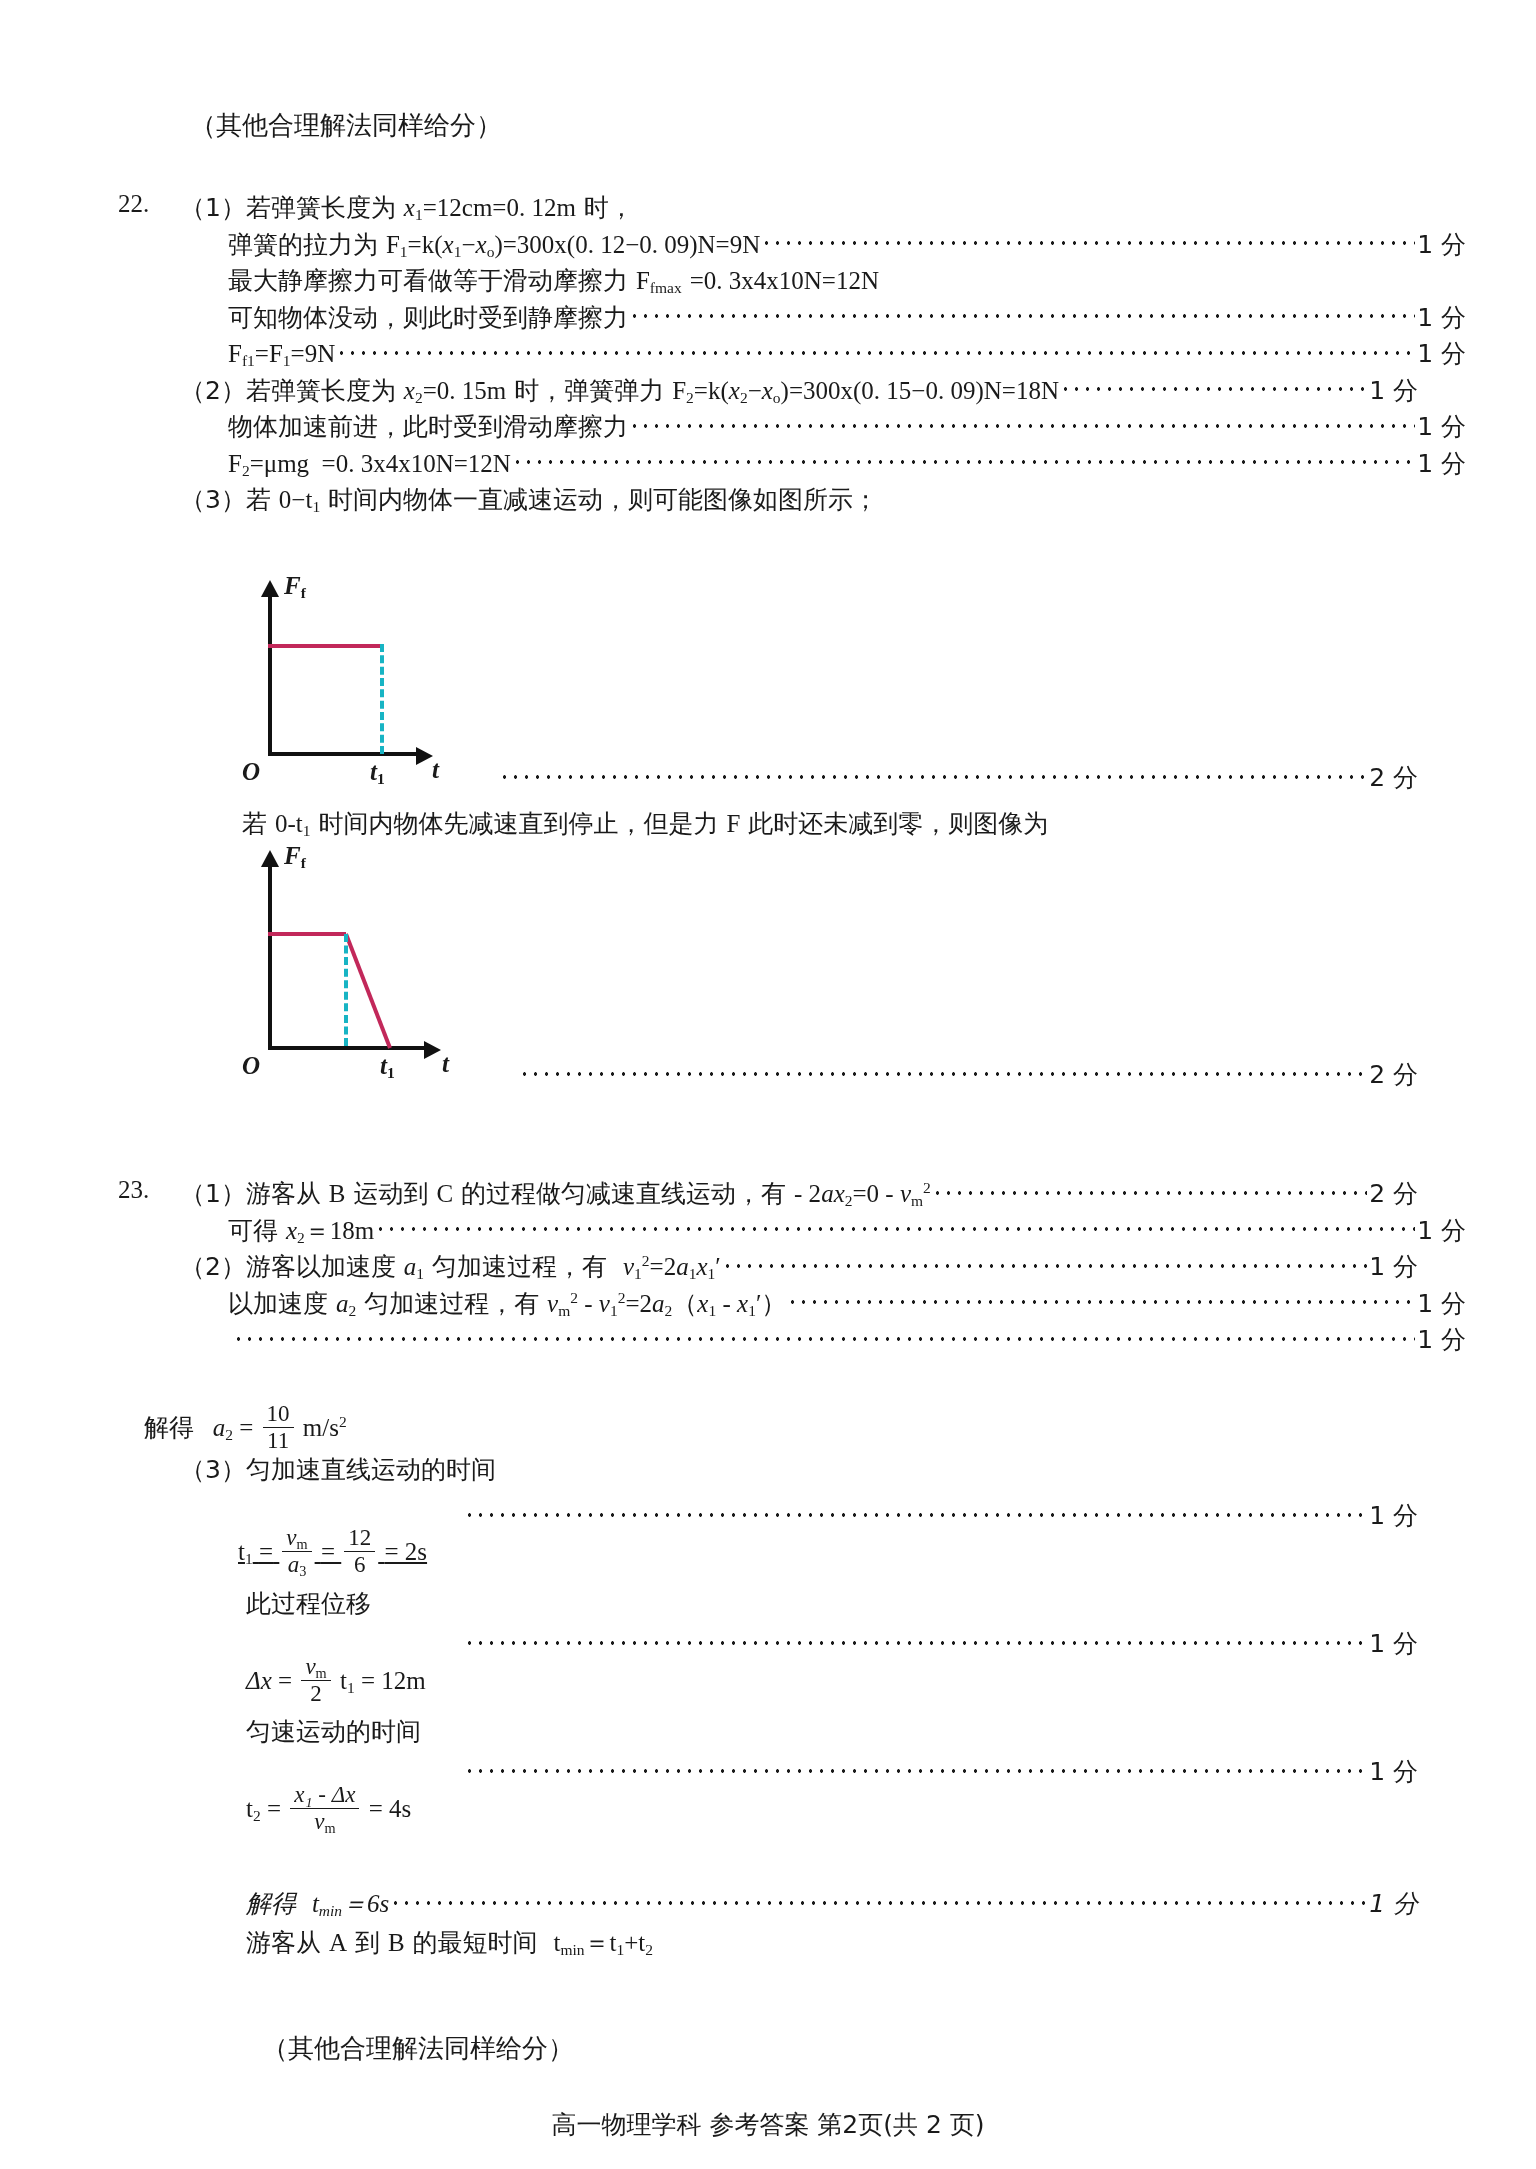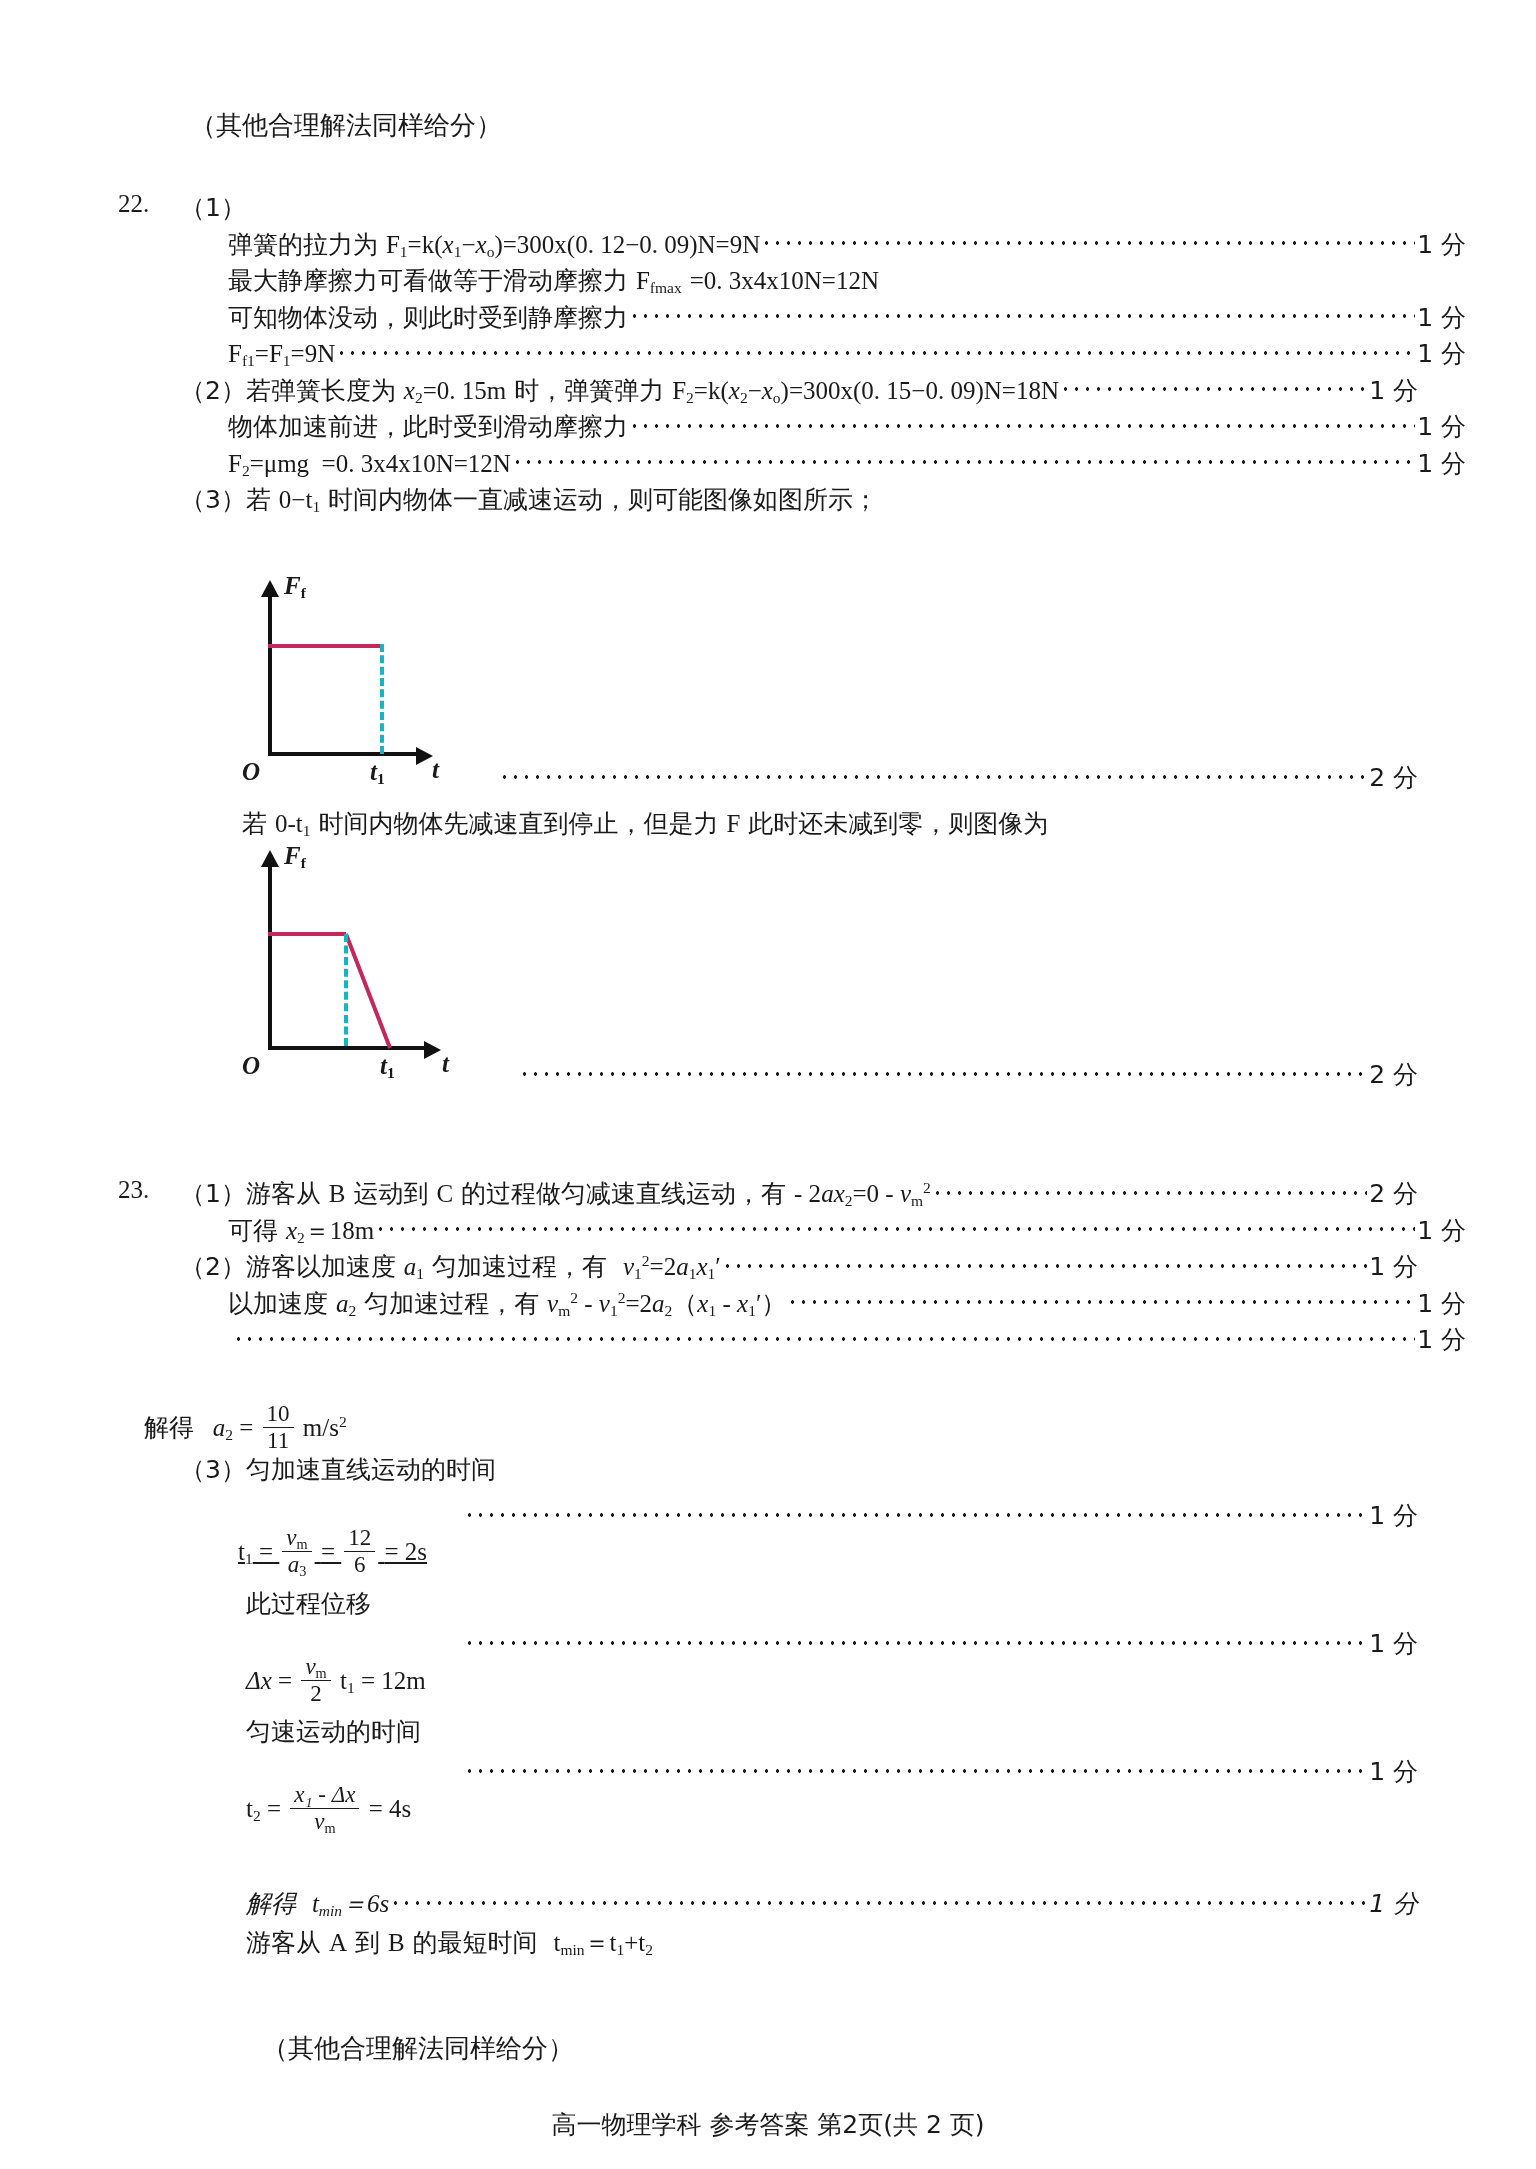--- a/index.html
+++ b/index.html
@@ -144,20 +144,21 @@
 <div class="page">
 
   <div class="note-top cn">（其他合理解法同样给分）</div>
 
   <div class="prob22">
     <div class="qnum ser">22.</div>
     <div class="body">
 
       <div class="line noleader">
         <span class="txt cn">（1）</span>
+          <span class="txt cn">若弹簧长度为&nbsp;<span class="ser ital">x</span><sub class="ser">1</sub><span class="ser">=12cm=0. 12m</span>&nbsp;时，</span>
       </div>
 
       <div class="line" style="padding-left:48px;">
         <span class="txt cn">弹簧的拉力为&nbsp;<span class="ser">F</span><sub class="ser">1</sub><span class="ser">=k</span><span class="ser">(</span><span class="ser ital">x</span><sub class="ser">1</sub><span class="ser">−</span><span class="ser ital">x</span><sub class="ser">o</sub><span class="ser">)</span><span class="ser">=300x</span><span class="ser">(0. 12−0. 09)</span><span class="ser">N=9N</span></span>
         <span class="leader"></span>
         <span class="score cn">1 分</span>
       </div>
 
       <div class="line noleader" style="padding-left:48px;">
         <span class="txt cn">最大静摩擦力可看做等于滑动摩擦力&nbsp;<span class="ser">F</span><sub class="ser">fmax</sub>&nbsp;<span class="ser">=0. 3x4x10N=12N</span></span>

